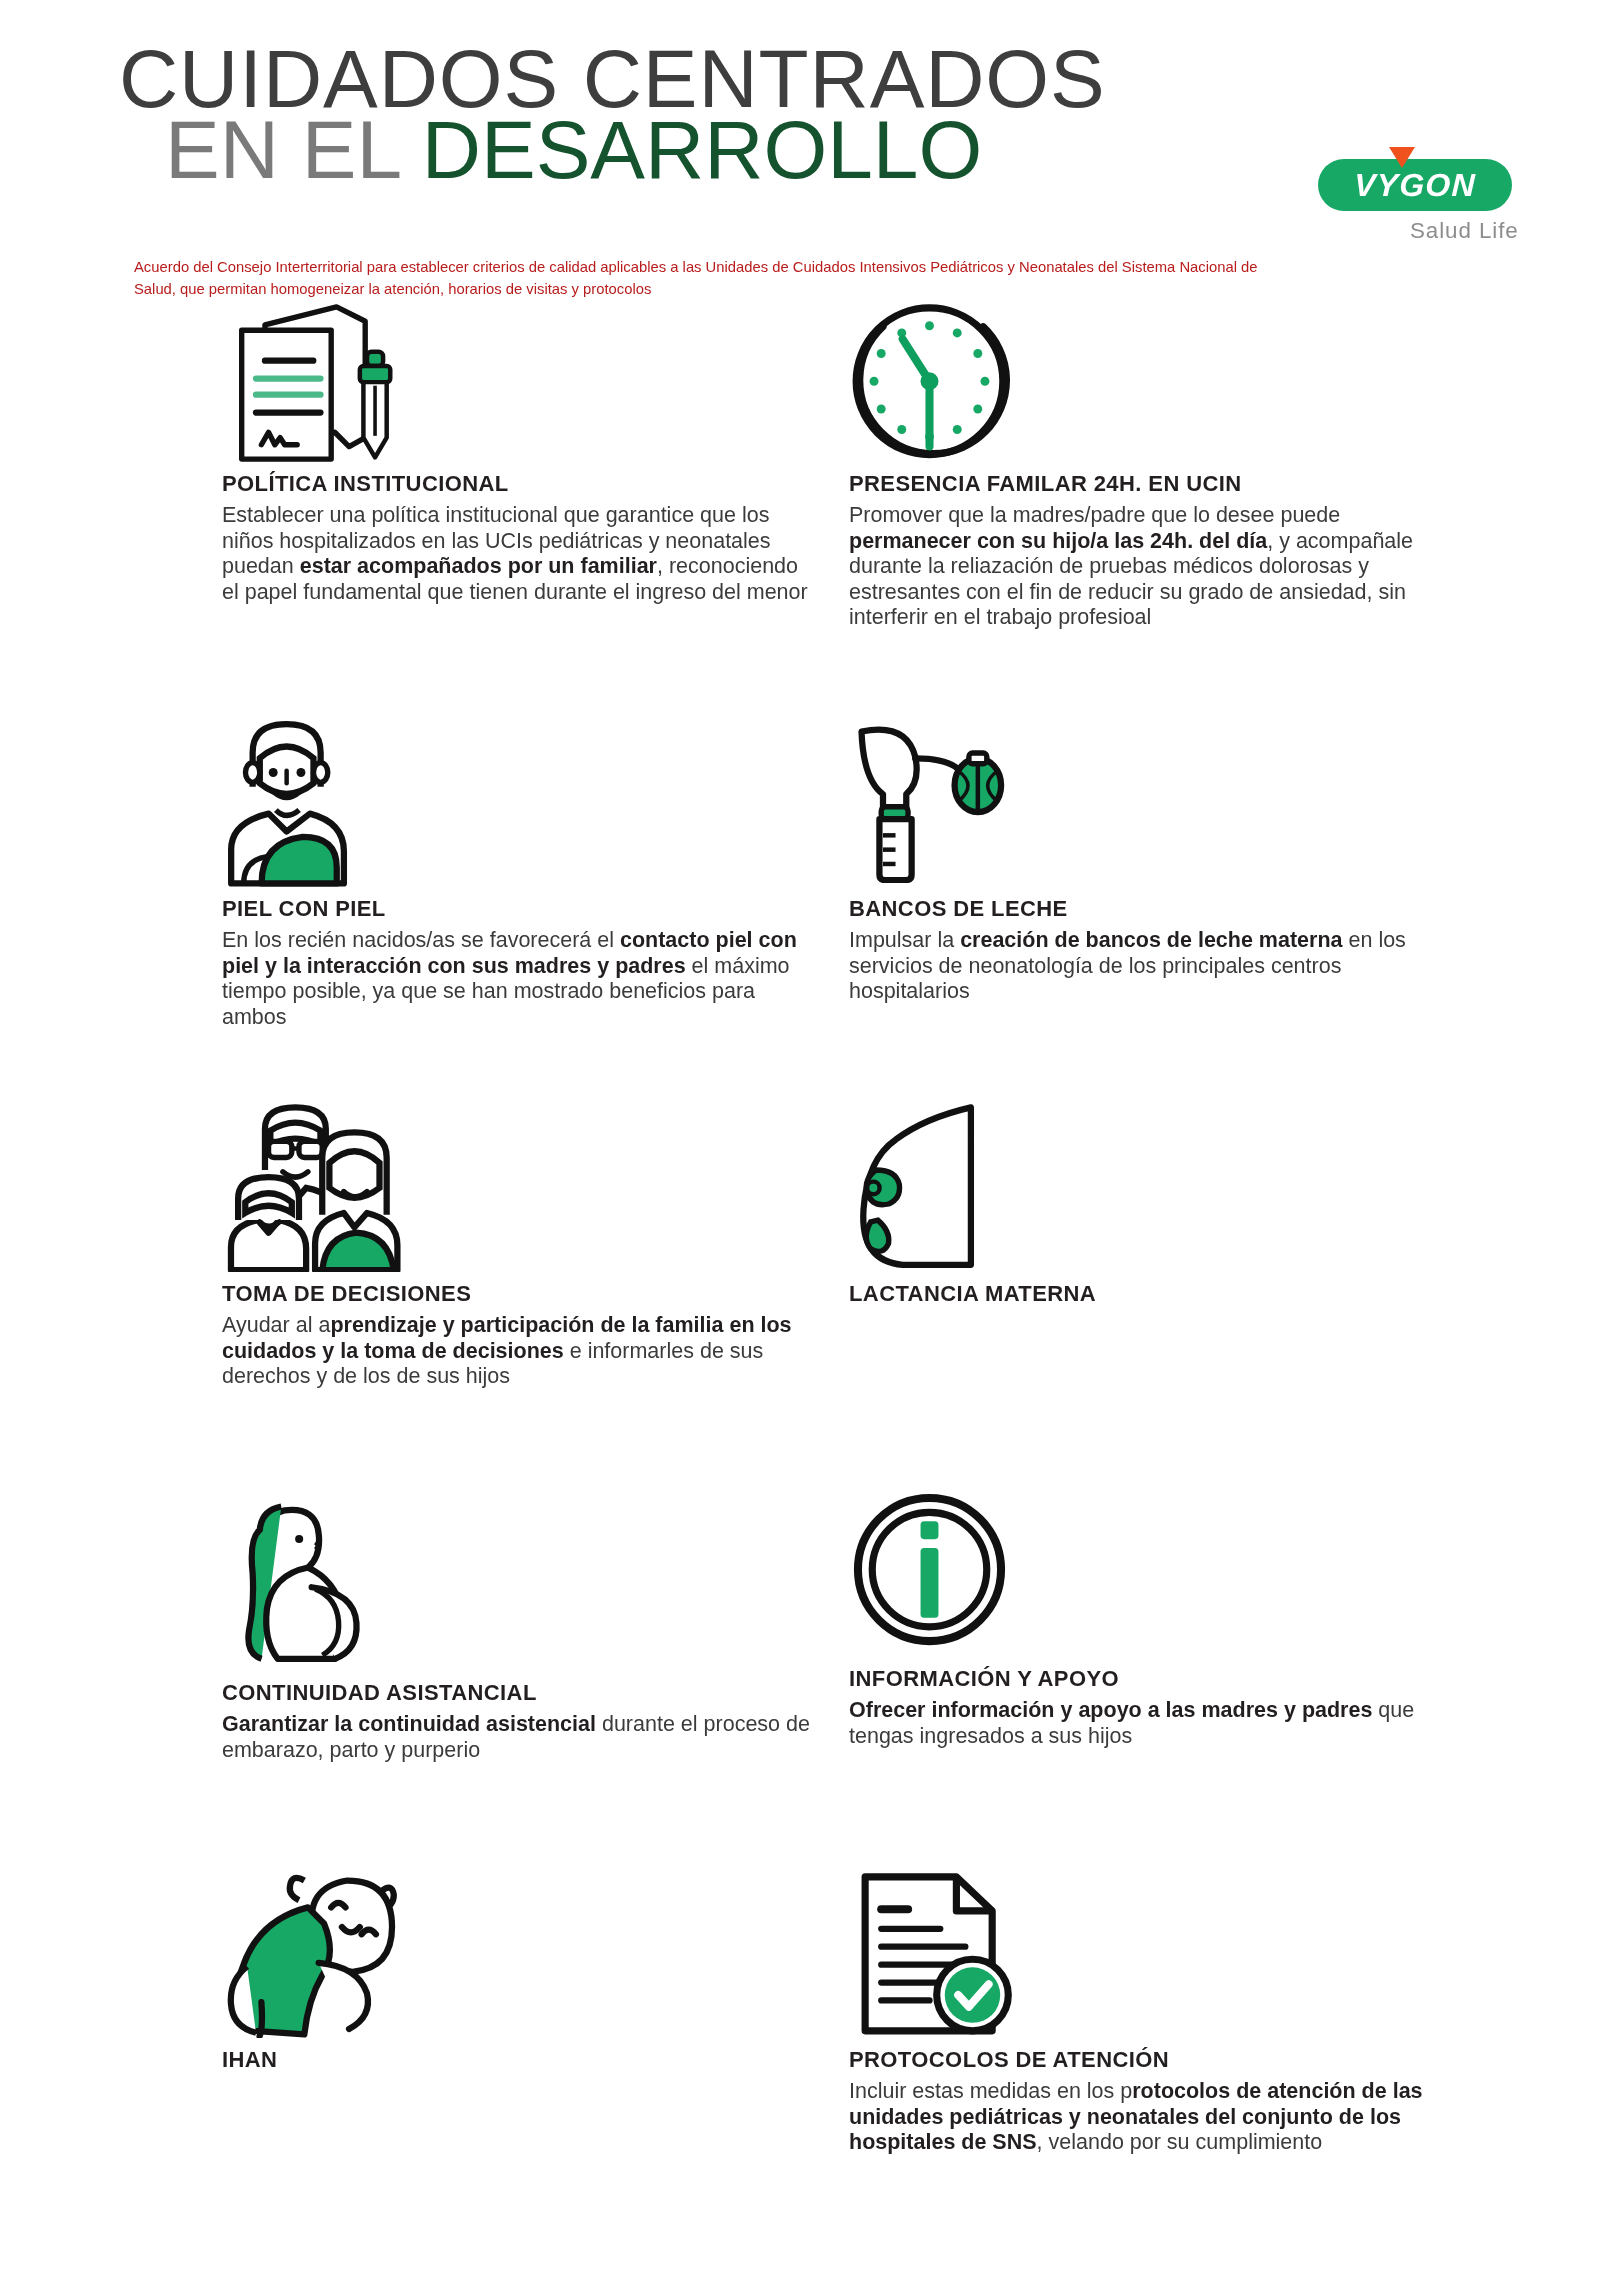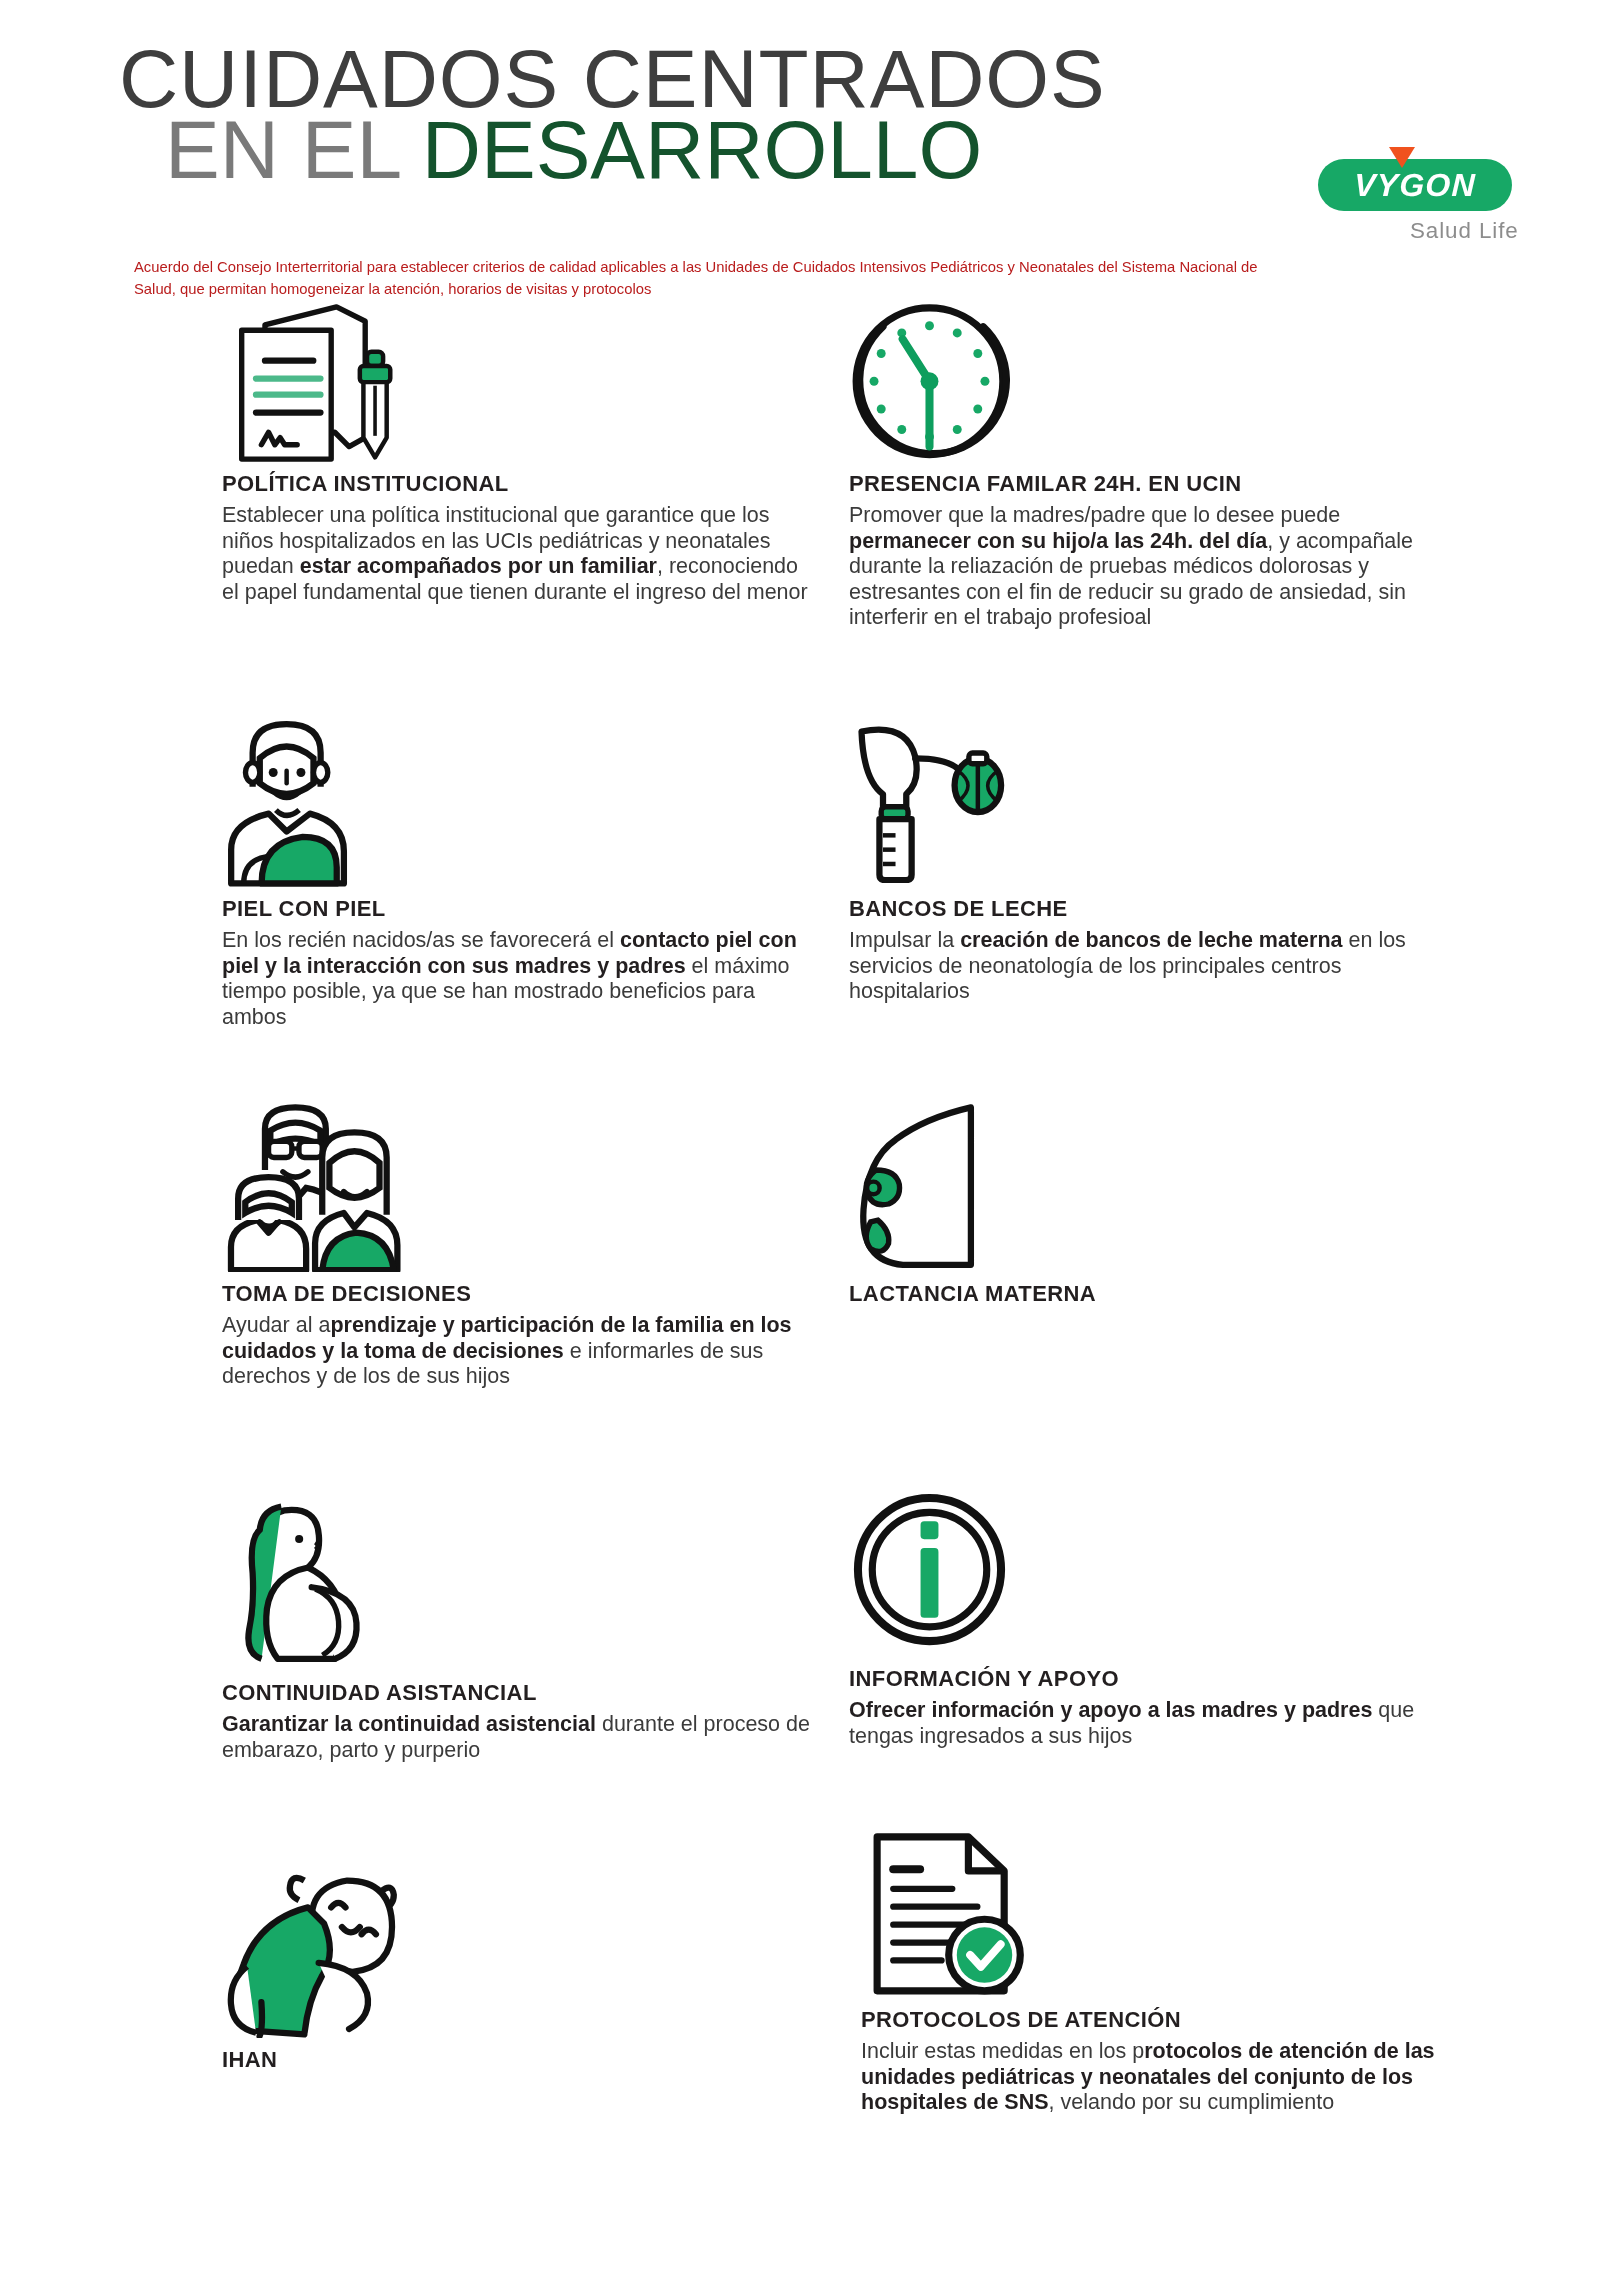--- a/index.html
+++ b/index.html
@@ -314,21 +314,21 @@
             <circle cx="90" cy="92" r="80" fill="#fff" stroke="#111" stroke-width="9"></circle>
             <circle cx="90" cy="92" r="64" fill="#fff" stroke="#111" stroke-width="8"></circle>
             <rect x="80" y="38" width="20" height="20" rx="4" fill="#17a866"></rect>
             <rect x="80" y="68" width="20" height="78" rx="4" fill="#17a866"></rect>
           </svg>
         </div>
         <div class="item-title">INFORMACIÓN Y APOYO</div>
         <div class="item-body"><b>Ofrecer información y apoyo a las madres y padres</b> que tengas ingresados a sus hijos</div>
       </div>
 
-      <div class="item" style="top:1532px;margin-left:12px;">
+      <div class="item" style="top:1572px;">
         <div class="icon-box" style="height:179px;">
           <svg width="179" height="170" viewBox="0 0 200 190">
             <path d="M18 10 L120 10 L160 48 L160 182 L18 182 Z" fill="#fff" stroke="#111" stroke-width="8" stroke-linejoin="round"></path>
             <path d="M120 10 L120 48 L160 48" fill="none" stroke="#111" stroke-width="8" stroke-linejoin="round"></path>
             <line x1="36" y1="46" x2="66" y2="46" stroke="#111" stroke-width="9" stroke-linecap="round"></line>
             <line x1="36" y1="68" x2="102" y2="68" stroke="#111" stroke-width="7" stroke-linecap="round"></line>
             <line x1="36" y1="88" x2="130" y2="88" stroke="#111" stroke-width="7" stroke-linecap="round"></line>
             <line x1="36" y1="108" x2="130" y2="108" stroke="#111" stroke-width="7" stroke-linecap="round"></line>
             <line x1="36" y1="128" x2="102" y2="128" stroke="#111" stroke-width="7" stroke-linecap="round"></line>
             <line x1="36" y1="148" x2="90" y2="148" stroke="#111" stroke-width="7" stroke-linecap="round"></line>

